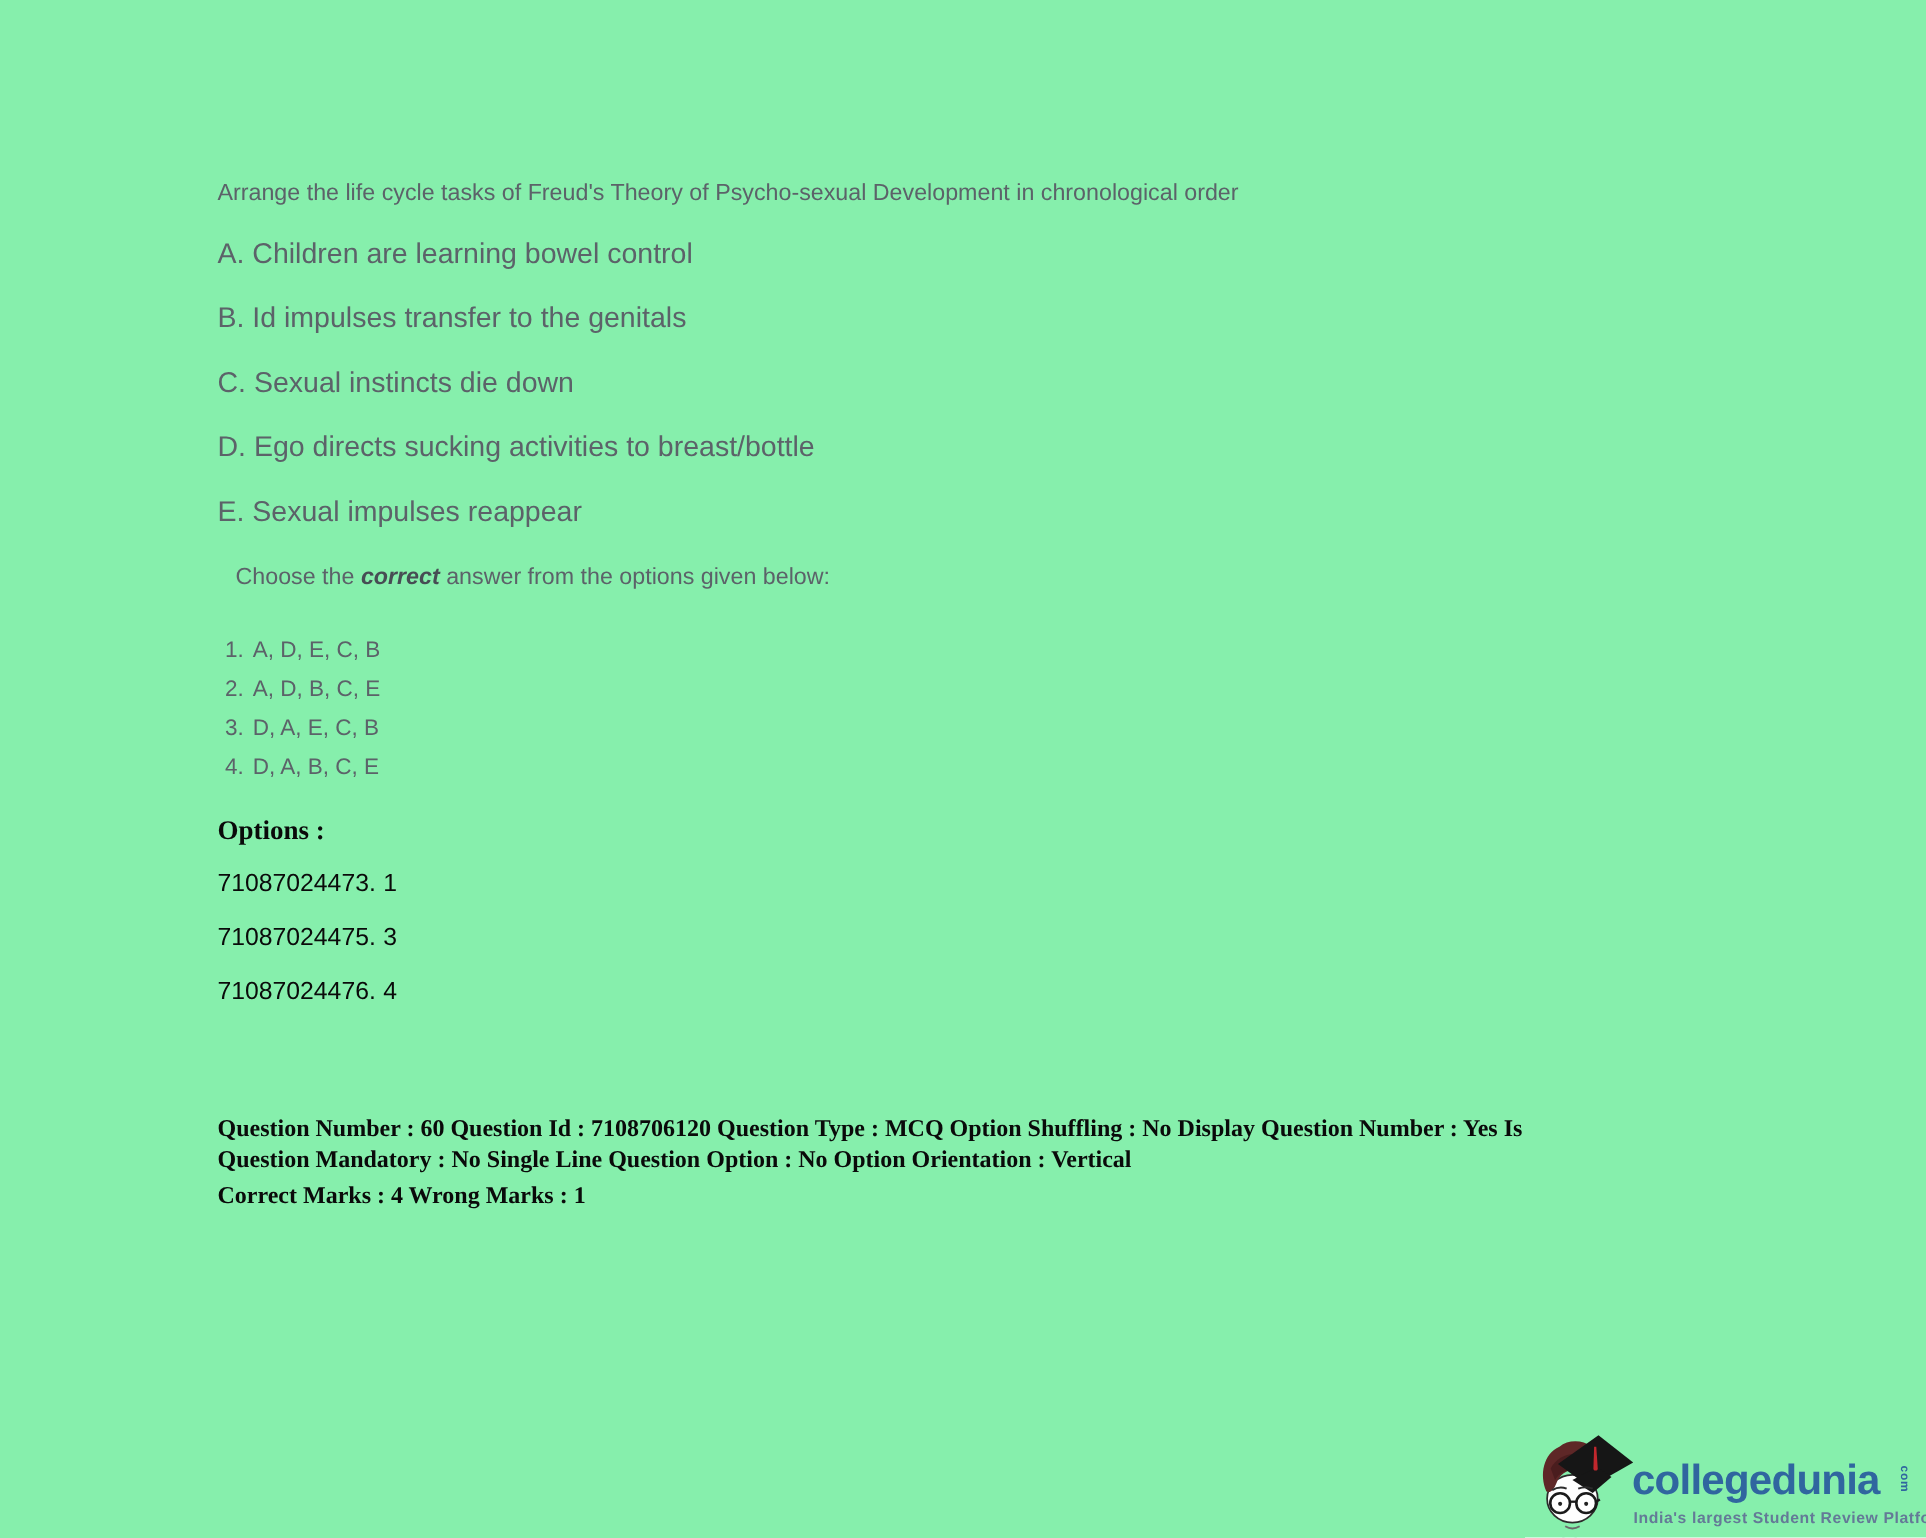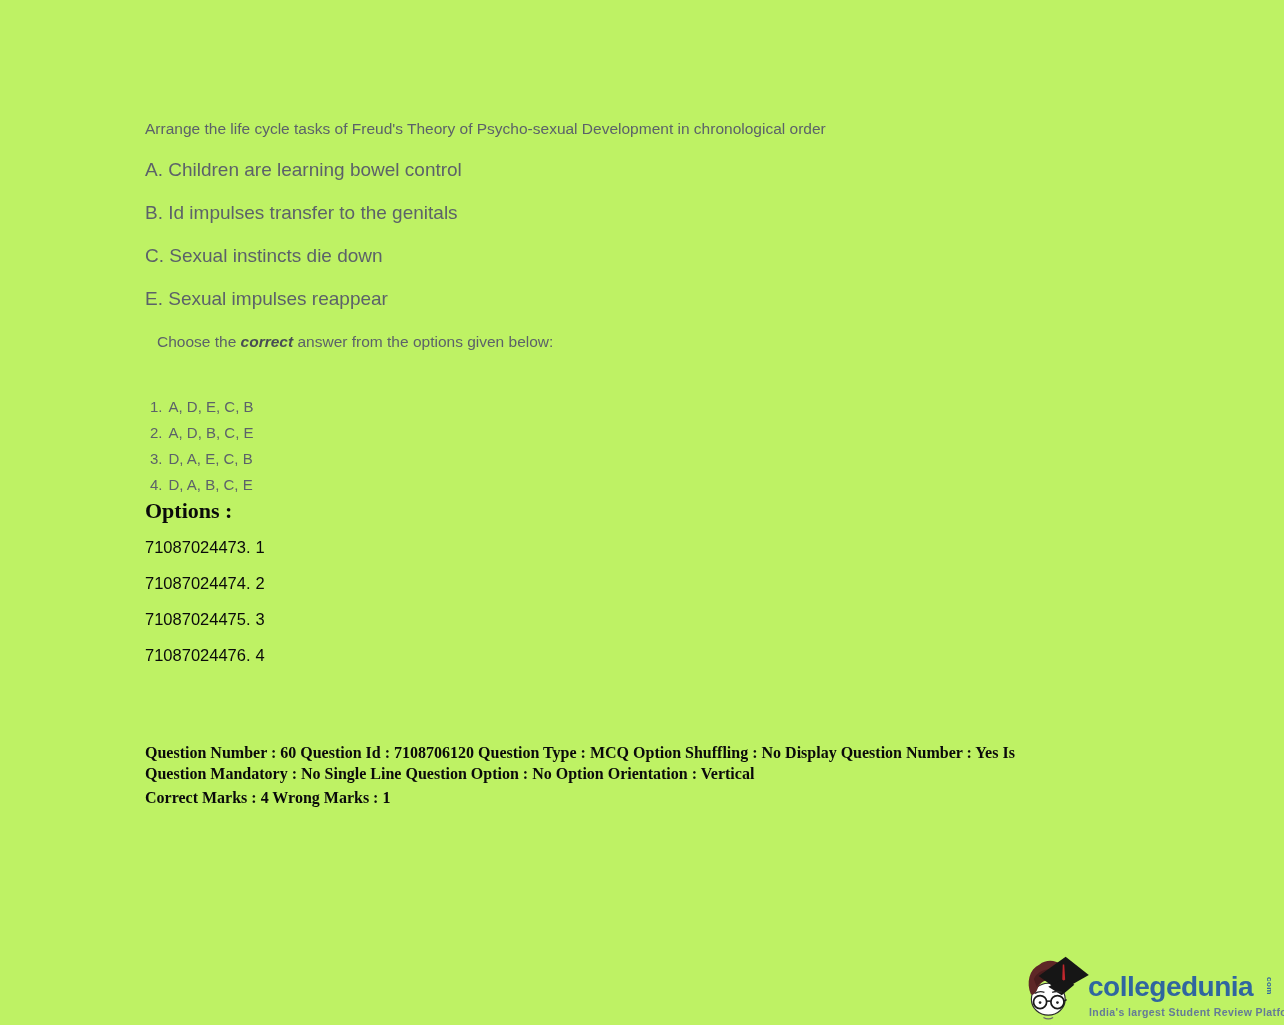--- a/index.html
+++ b/index.html
@@ -1,20 +1,20 @@
 <!DOCTYPE html>
 <html><head>
 <meta charset="utf-8">
 <style>
   html, body { margin: 0; padding: 0; background: #ffffff; }
   .page {
     position: relative;
     width: 1284px;
     height: 1025px;
-    background: #bef264;
+    background: #86efac;
     overflow: hidden;
     font-family: "Liberation Sans", sans-serif;
   }
 
   
   .question-block {
     position: absolute;
     left: 145px;
     top: 116px;
     width: 745px;
@@ -39,37 +39,37 @@
     white-space: nowrap;
   }
   .q-choose .emph {
     font-weight: bold;
     font-style: italic;
     color: #474d54;
   }
 
   
   .choices {
-    margin-top: 42px;
+    margin-top: 26px;
     padding-left: 5px;
     font-size: 15px;
     line-height: 26px;
     color: #5c6269;
   }
   .choice-row { white-space: nowrap; }
   .choice-num { margin-right: 6px; }
 
   
   .options-heading {
     font-family: "Liberation Serif", serif;
     font-weight: bold;
-    font-size: 22px;
+    font-size: 18px;
     line-height: 24px;
     color: #0a0a0a;
-    margin-top: 1px;
+    margin-top: 16px;
   }
   .option-row {
     font-family: Liberation Sans, sans-serif;
     font-size: 16.5px;
     line-height: 24px;
     color: #0a0a0a;
     white-space: nowrap;
     margin-top: 12px;
   }
   .option-id { margin-right: 5px; }
@@ -151,20 +151,24 @@
     </p>
     <p class="q-statement">
       <span>B.</span>
       <span>Id impulses transfer to the genitals</span>
     </p>
     <p class="q-statement">
       <span>C.</span>
       <span>Sexual instincts die down</span>
     </p>
     <p class="q-statement">
+      <span>D.</span>
+      <span>Ego directs sucking activities to breast/bottle</span>
+    </p>
+    <p class="q-statement">
       <span>E.</span>
       <span>Sexual impulses reappear</span>
     </p>
 
     <p class="q-choose">
       <span>Choose the </span><span class="emph">correct</span><span> answer from the options given below:</span>
     </p>
 
     <div class="choices">
       <div class="choice-row">
@@ -177,23 +181,20 @@
         <span class="choice-num">3.</span><span>D, A, E, C, B</span>
       </div>
       <div class="choice-row">
         <span class="choice-num">4.</span><span>D, A, B, C, E</span>
       </div>
     </div>
 
     <div class="options-heading">Options :</div>
     <div class="option-row">
       <span class="option-id">71087024473.</span><span>1</span>
-    </div>
-    <div class="option-row">
-      <span class="option-id">71087024474.</span><span>2</span>
     </div>
     <div class="option-row">
       <span class="option-id">71087024475.</span><span>3</span>
     </div>
     <div class="option-row">
       <span class="option-id">71087024476.</span><span>4</span>
     </div>
   </div>
 
   <div class="metadata-block">

